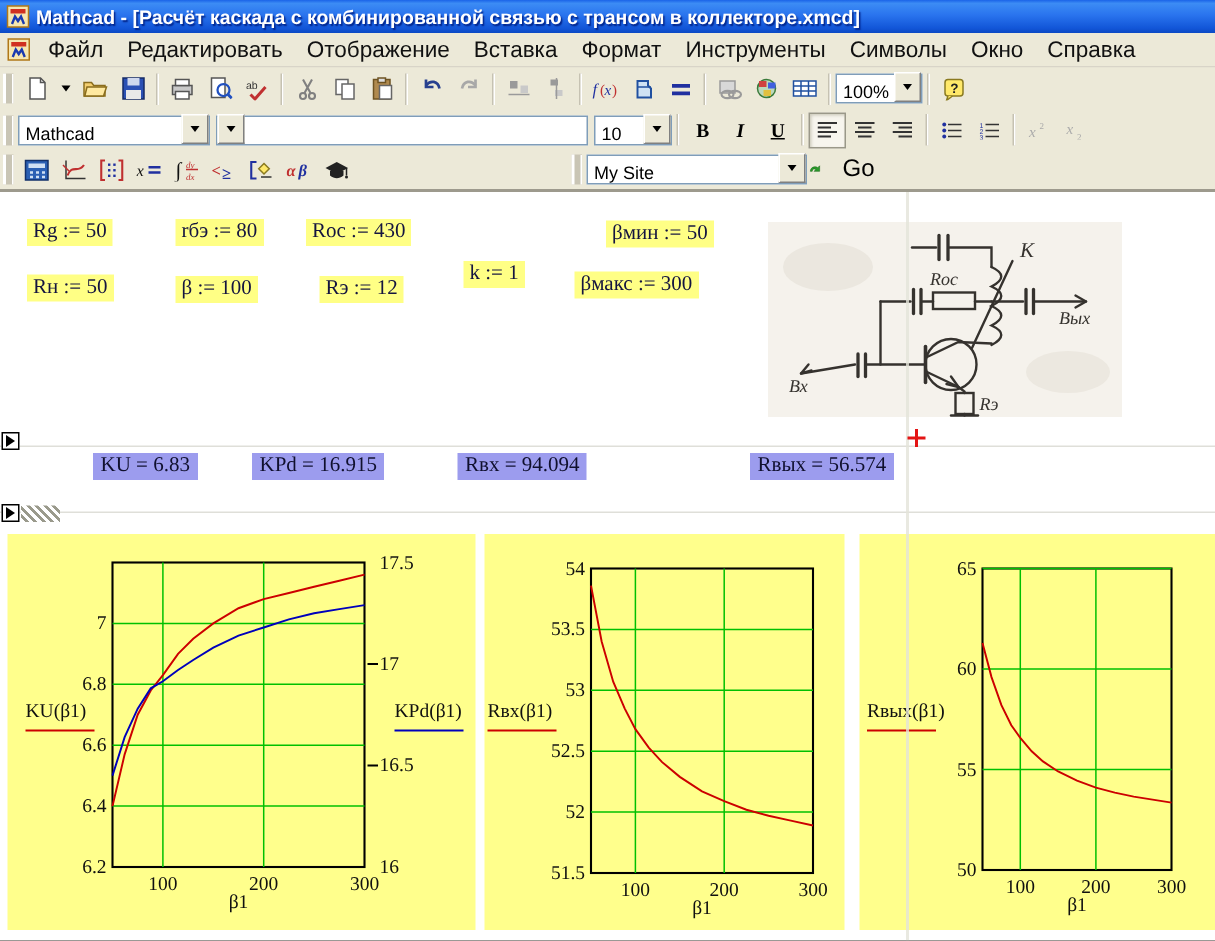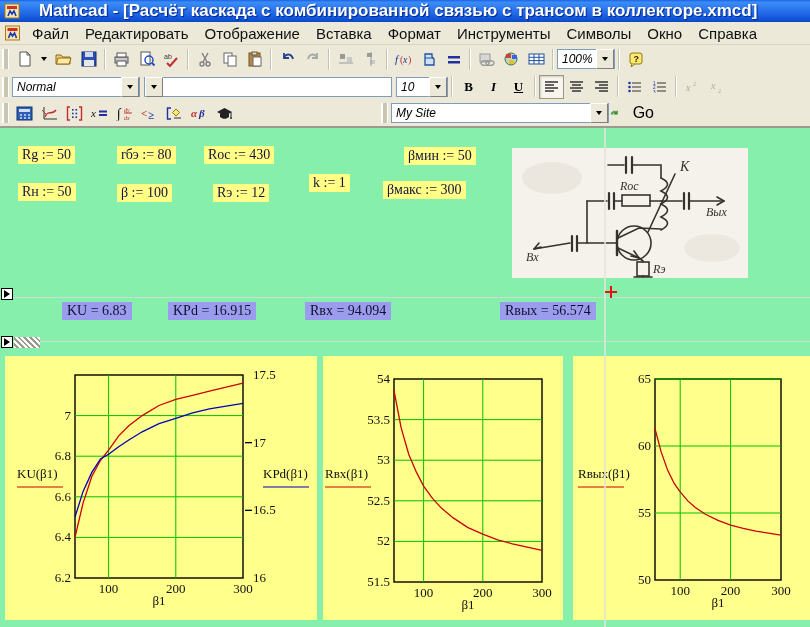--- a/index.html
+++ b/index.html
@@ -3,52 +3,52 @@
 <meta charset="utf-8">
 <style>
   html,body{margin:0;padding:0;background:#3a3a3a;}
   .app{position:relative;width:810px;height:627px;overflow:hidden;
        font-family:"Liberation Sans",sans-serif;background:#ece9d8;user-select:none;}
 
   
   .titlebar{position:absolute;left:0;top:0;width:810px;height:22px;
     background:linear-gradient(to bottom,#1a63e8 0%,#3c8cf4 10%,#2a74ee 45%,#1256d8 85%,#0b49c4 100%);
     display:flex;align-items:center;padding-left:4px;box-sizing:border-box;}
-  .titlebar .ttl{color:#fff;font-weight:bold;font-size:17px;margin-left:19px;
+  .titlebar .ttl{color:#fff;font-weight:bold;font-size:13px;margin-left:4px;
     text-shadow:1px 1px 1px #00238a;white-space:nowrap;}
   .appicon{width:16px;height:16px;display:inline-block;}
 
   
   .menubar{position:absolute;left:0;top:22px;width:810px;height:23px;background:#ece9d8;
     display:flex;align-items:center;border-bottom:1px solid #d8d4c8;box-sizing:border-box;}
   .menubar .mi{font-size:15px;color:#111;padding:3px 8px;cursor:default;}
   .docicon{width:17px;height:16px;margin:0 3px 0 4px;}
 
   
   .tbrow{position:absolute;left:0;width:810px;background:#ece9d8;display:flex;align-items:center;box-sizing:border-box;}
   #tb1{top:45px;height:28px;}
   #tb2{top:73px;height:27px;}
   #tb3{top:100px;height:28px;border-bottom:2px solid #9d9a8d;}
   .grip{width:5px;height:20px;margin:0 3px 0 2px;
     border-left:2px solid #fff;background:#c9c5b5;box-shadow:inset -1px 0 #fff;}
   .sep{width:1px;height:21px;background:#c6c2b2;border-right:1px solid #fff;margin:0 3px;}
   .tbtn{width:23px;height:22px;display:flex;align-items:center;justify-content:center;border:1px solid transparent;}
   .tbtn.pressed{border:1px solid #9a9889;background:#f7f5ee;box-shadow:inset 1px 1px 2px #cfccbe;}
   .tbtn.nar{width:12px;}
-  .combo{height:20px;background:#fff;border:1px solid #7f9db9;display:flex;align-items:center;
-    font-size:12px;color:#000;box-sizing:border-box;font-style:italic;}
+  .combo{height:20px;background:#fff;border:1px solid #7f9db9;display:flex;align-items:flex-end;
+    font-size:12px;color:#000;box-sizing:border-box;}
   .combo .cv{flex:1;padding-left:4px;white-space:nowrap;overflow:hidden;}
   .cbtn{width:16px;height:18px;background:#ece9d8;border:1px solid #fff;border-right-color:#808080;
     border-bottom-color:#808080;display:flex;align-items:center;justify-content:center;}
   .caret{width:0;height:0;border-left:3px solid transparent;border-right:3px solid transparent;
     border-top:4px solid #000;}
   .gicon{font-size:13px;line-height:1;}
 
   
-  .sheet{position:absolute;left:0;top:128px;width:810px;height:499px;background:#86efac;overflow:hidden;}
+  .sheet{position:absolute;left:0;top:128px;width:810px;height:499px;background:#ffffff;overflow:hidden;}
   .mregion{position:absolute;font-family:"Liberation Serif",serif;font-size:14px;color:#14143f;
     background:#ffff85;padding:1px 4px;white-space:nowrap;}
   .mresult{position:absolute;font-family:"Liberation Serif",serif;font-size:14px;color:#10102e;
     background:#9c9cee;padding:1px 5px;white-space:nowrap;}
   .hline{position:absolute;left:0;width:810px;height:1px;background:#d9d9d2;opacity:.85;}
   .vline{position:absolute;top:0;width:2px;height:499px;background:#e3e3da;opacity:.8;z-index:40;}
   .marker{position:absolute;left:1px;width:12px;height:12px;background:#fff;border:1px solid #000;
     box-sizing:border-box;display:flex;align-items:center;justify-content:center;}
   .marker .tri{width:0;height:0;border-top:4px solid transparent;border-bottom:4px solid transparent;
     border-left:6px solid #000;}
@@ -240,21 +240,21 @@
         <rect x="2" y="2" width="12" height="11" rx="2" fill="#ffe96a" stroke="#8a7a20"></rect>
         <path d="M4 13 l-1 3 l4 -3" fill="#ffe96a" stroke="#8a7a20"></path>
         <text x="5.5" y="11" font-size="9" font-weight="bold" font-family="Liberation Sans" fill="#222">?</text>
         </svg>
     </div>
   </div>
 
   <div class="tbrow" id="tb2">
     <div class="grip"></div>
     <div class="combo" style="width:128px">
-      <span class="cv">Normal</span>
+      <span class="cv">Mathcad</span>
       <span class="cbtn">
           <span class="caret"></span>
         </span>
     </div>
     <div style="width:4px"></div>
     <div class="combo" style="width:248px">
       <span class="cbtn">
           <span class="caret"></span>
         </span>
     </div>
@@ -388,21 +388,21 @@
     <div class="tbtn">
       <svg width="19" height="15" viewBox="0 0 19 15">
         <path d="M2 6 L9.5 2 L17 6 L9.5 10 z" fill="#222"></path>
         <path d="M5 8 v3 c3 2.4 6 2.4 9 0 v-3" fill="#222"></path>
         <path d="M16 6 v5" stroke="#222" fill="none"></path>
           <circle cx="16" cy="12" r="1" fill="#222"></circle>
         </svg>
       </div>
     <div style="width:142px"></div>
     <div class="grip"></div>
-    <div class="combo" style="width:218px">
+    <div class="combo" style="width:147px">
       <span class="cv">My Site</span>
       <span class="cbtn">
           <span class="caret"></span>
         </span>
     </div>
     <div class="tbtn" style="width:44px">
       <svg width="14" height="14" viewBox="0 0 14 14">
         <path d="M2 9 C2 4 8 3 10 5 L12 3 L12 9 L6 9 L8 7 C6 5.6 4 6.5 4 9 z" fill="#2a9a2a" stroke="#1a6a1a" stroke-width="0.6"></path>
         </svg>
       <span style="font-size:16px;margin-left:14px">Go</span>

